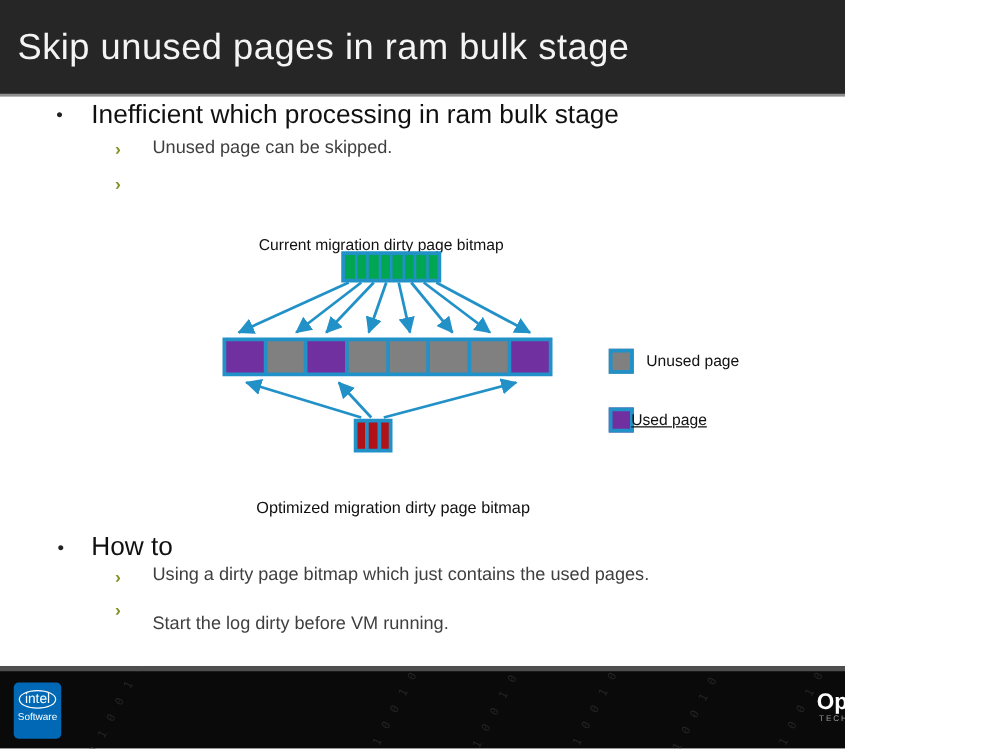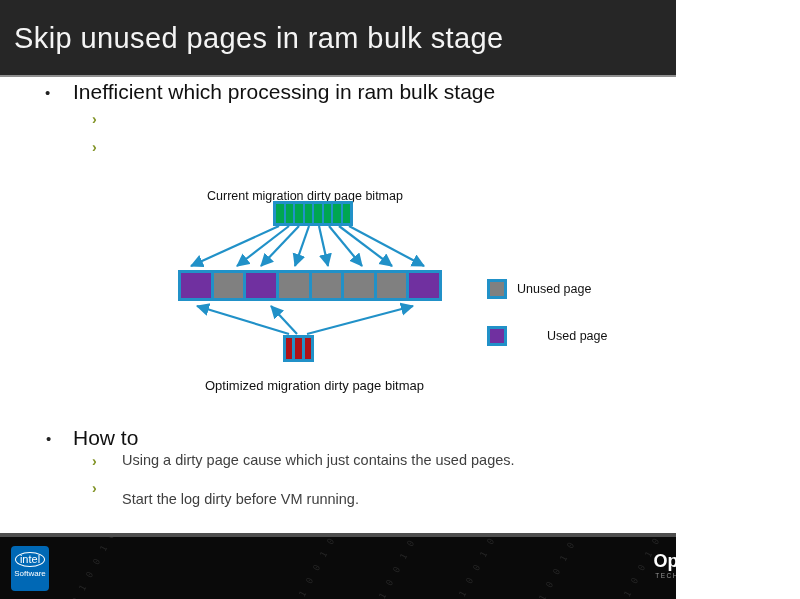--- a/index.html
+++ b/index.html
@@ -54,25 +54,26 @@
 <div id="slide">
 
   <div class="header">
     <div class="title">Skip unused pages in ram bulk stage</div>
   </div>
 
   <span class="dot" style="left:45px;top:84px;">•</span>
   <div class="h1" style="left:73px;top:80px;">Inefficient which processing in ram bulk stage</div>
 
   <span class="chev" style="left:92px;top:111px;">›</span>
+  <div class="sub" style="left:122px;top:110px;">Unused page can be skipped.</div>
 
   <span class="chev" style="left:92px;top:139px;">›</span>
 
   <div class="dlabel" style="left:207px;top:179px;">Current migration dirty page bitmap</div>
-  <div class="dlabel" style="left:205px;top:368px;font-size:13px;">Optimized migration dirty page bitmap</div>
+  <div class="dlabel" style="left:205px;top:388px;font-size:13px;">Optimized migration dirty page bitmap</div>
 
   <div class="bitmap" id="bitmap-top">
       <div class="stripe" style="background: rgb(0, 166, 81);"></div>
       <div class="stripe" style="background: rgb(0, 166, 81);"></div>
       <div class="stripe" style="background: rgb(0, 166, 81);"></div>
       <div class="stripe" style="background: rgb(0, 166, 81);"></div>
       <div class="stripe" style="background: rgb(0, 166, 81);"></div>
       <div class="stripe" style="background: rgb(0, 166, 81);"></div>
       <div class="stripe" style="background: rgb(0, 166, 81);"></div>
       <div class="stripe" style="background: rgb(0, 166, 81);"></div>
@@ -112,27 +113,27 @@
     <g stroke="#2191c8" stroke-width="2.2" fill="none">
       <line x1="289" y1="334" x2="197" y2="306" marker-end="url(#arw)"></line>
       <line x1="297" y1="334" x2="271" y2="306" marker-end="url(#arw)"></line>
       <line x1="307" y1="334" x2="413" y2="306" marker-end="url(#arw)"></line>
     </g>
   </svg>
 
   <div class="swatch" style="left: 487px; top: 279px; background: rgb(128, 128, 128);"></div>
   <div class="leglabel" style="left:517px;top:282px;">Unused page</div>
   <div class="swatch" style="left: 487px; top: 326px; background: rgb(112, 48, 160);"></div>
-  <div class="leglabel" style="left:547px;top:329px;">Used page</div>
+  <div class="leglabel" style="left:505px;top:329px;text-decoration:underline;">Used page</div>
 
   <span class="dot" style="left:46px;top:430px;">•</span>
   <div class="h1" style="left:73px;top:426px;">How to</div>
 
   <span class="chev" style="left:92px;top:453px;">›</span>
-  <div class="sub" style="left:122px;top:452px;">Using a dirty page cause which just contains the used pages.</div>
+  <div class="sub" style="left:122px;top:452px;">Using a dirty page bitmap which just contains the used pages.</div>
 
   <span class="chev" style="left:92px;top:480px;">›</span>
   <div class="sub" style="left:122px;top:491px;">Start the log dirty before VM running.</div>
 
   <div class="footer">
     <span class="bin" style="left:70px;top:64px;">0 1 0 0 1 0 1 1 0 1 0 0 1 0 1 0 1 1 0 1 0 0 1</span>
     <span class="bin" style="left:290px;top:70px;">0 1 0 0 1 0 1 1 0 1 0 0 1 0 1 0 1 1 0 1 0 0 1</span>
     <span class="bin" style="left:370px;top:72px;">0 1 0 0 1 0 1 1 0 1 0 0 1 0 1 0 1 1 0 1 0 0 1</span>
     <span class="bin" style="left:450px;top:70px;">0 1 0 0 1 0 1 1 0 1 0 0 1 0 1 0 1 1 0 1 0 0 1</span>
     <span class="bin" style="left:530px;top:74px;">0 1 0 0 1 0 1 1 0 1 0 0 1 0 1 0 1 1 0 1 0 0 1</span>

